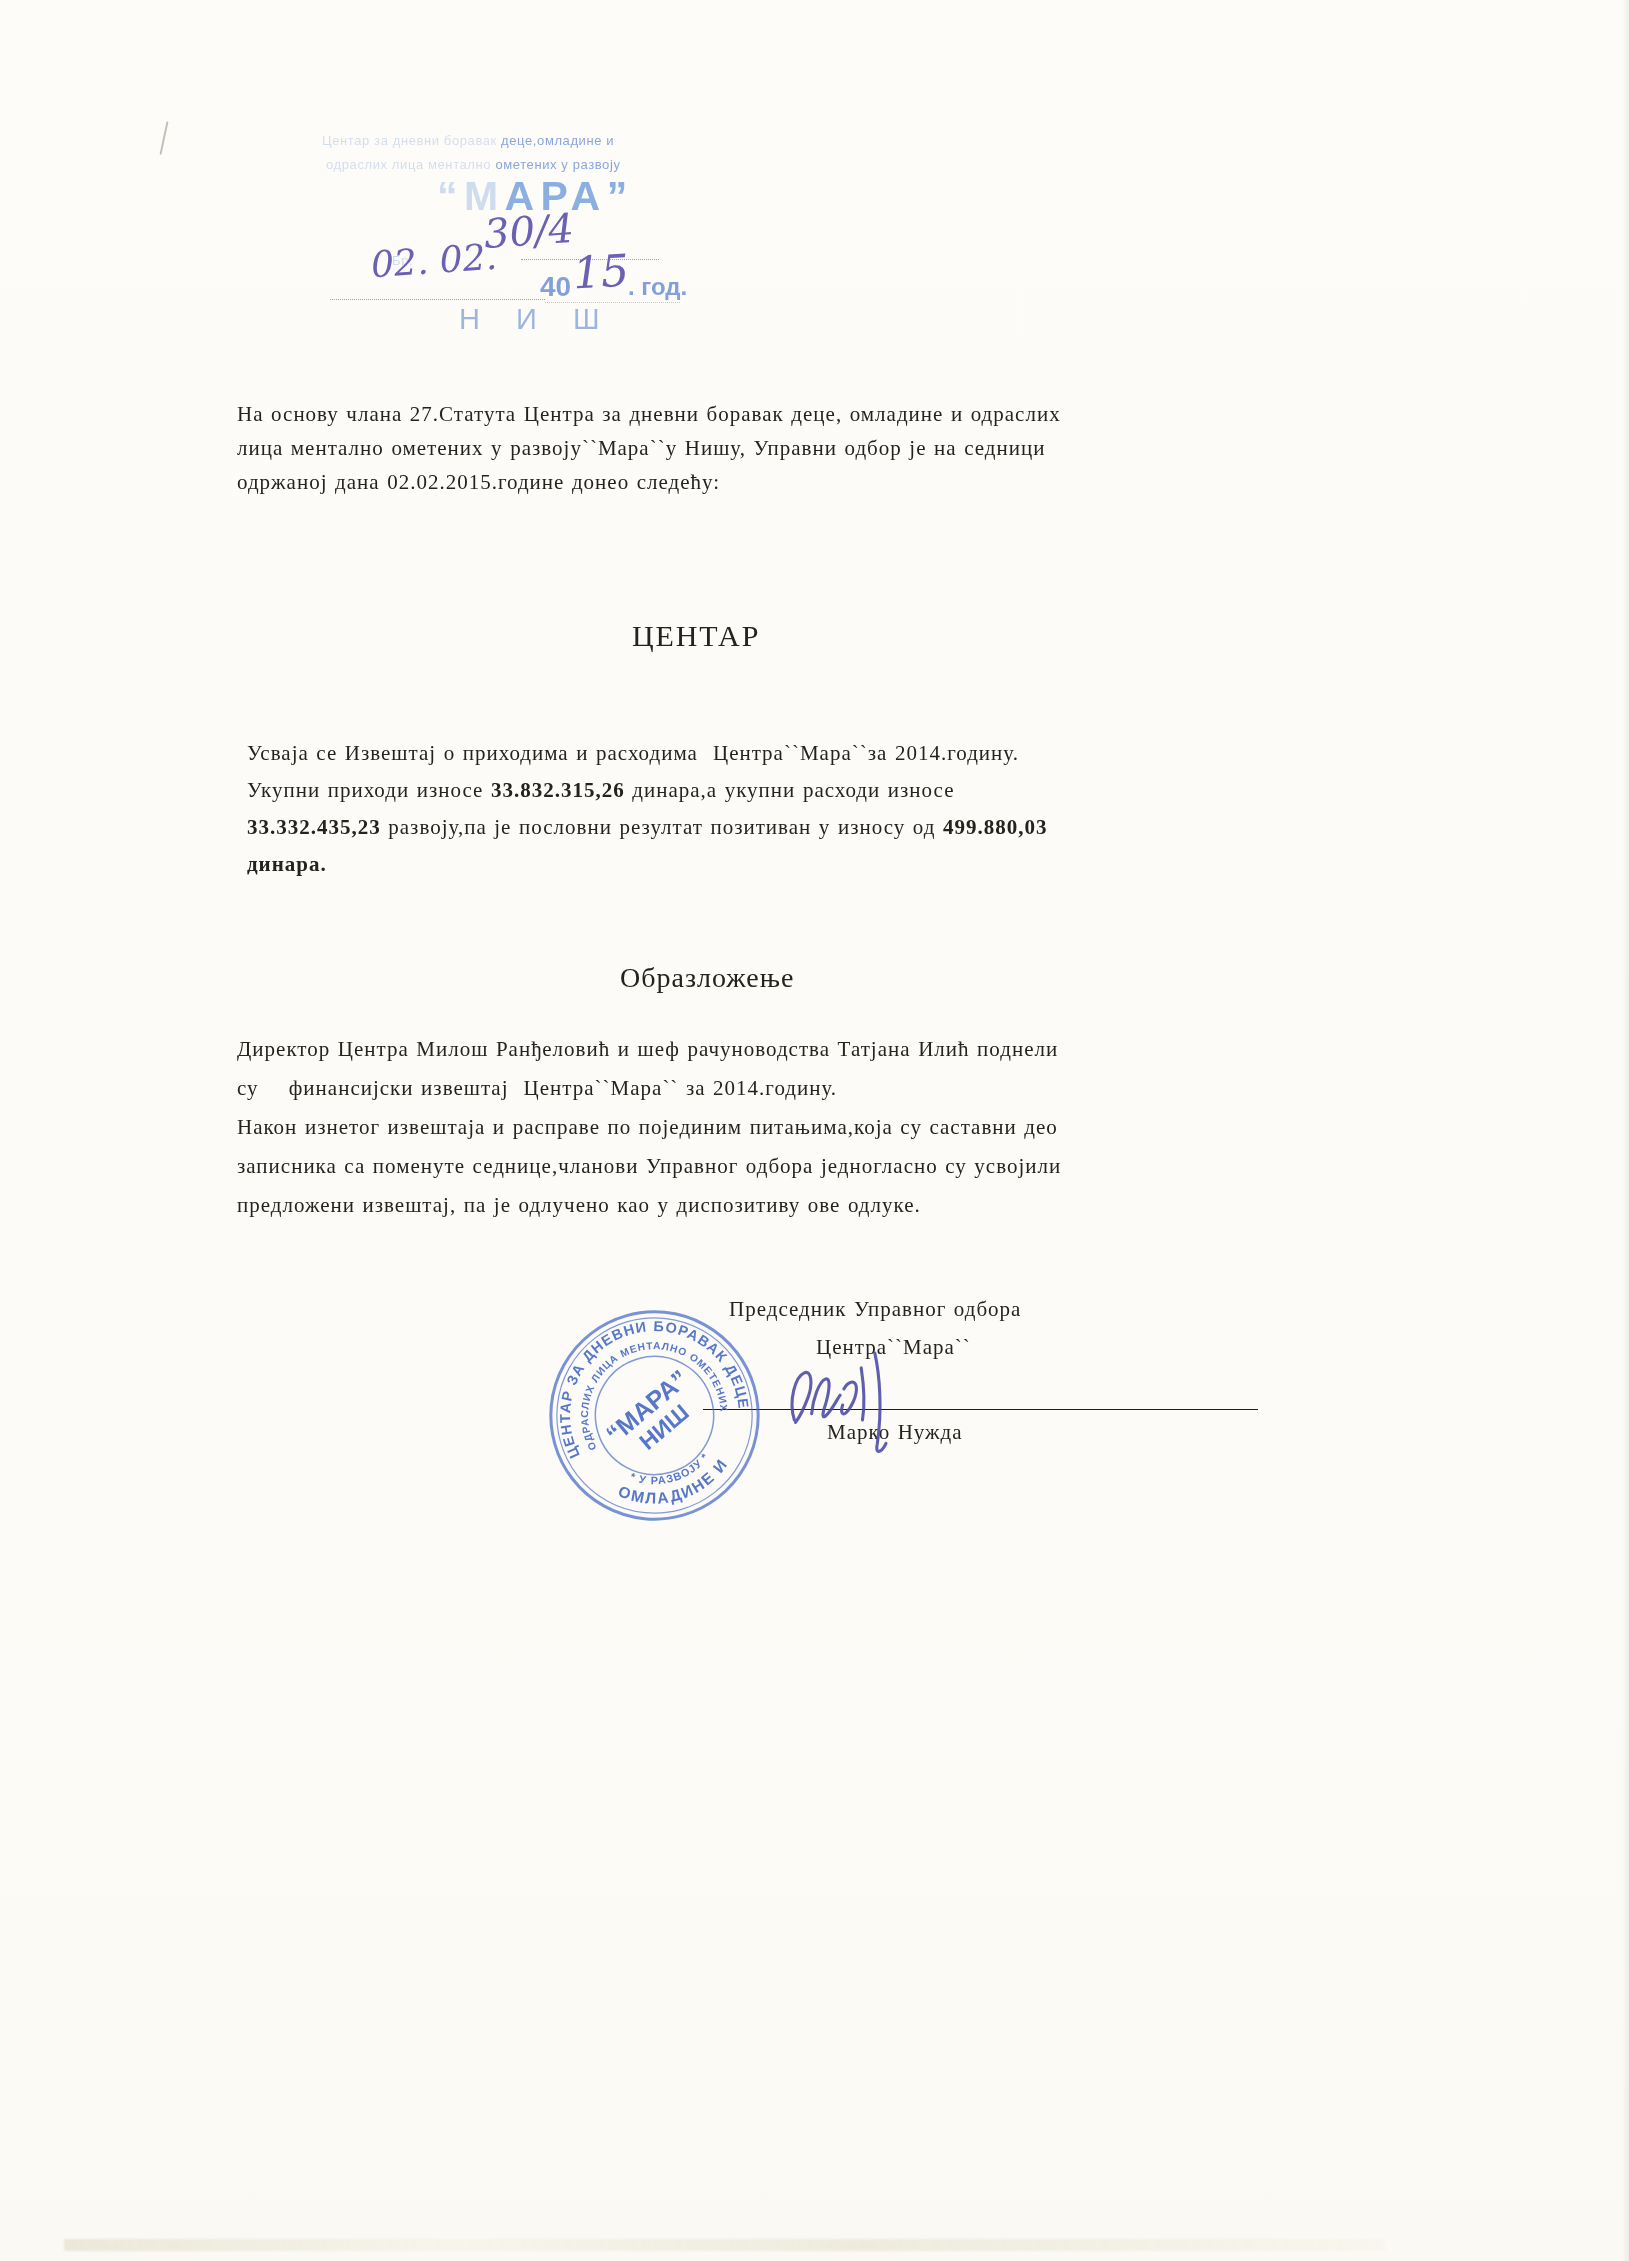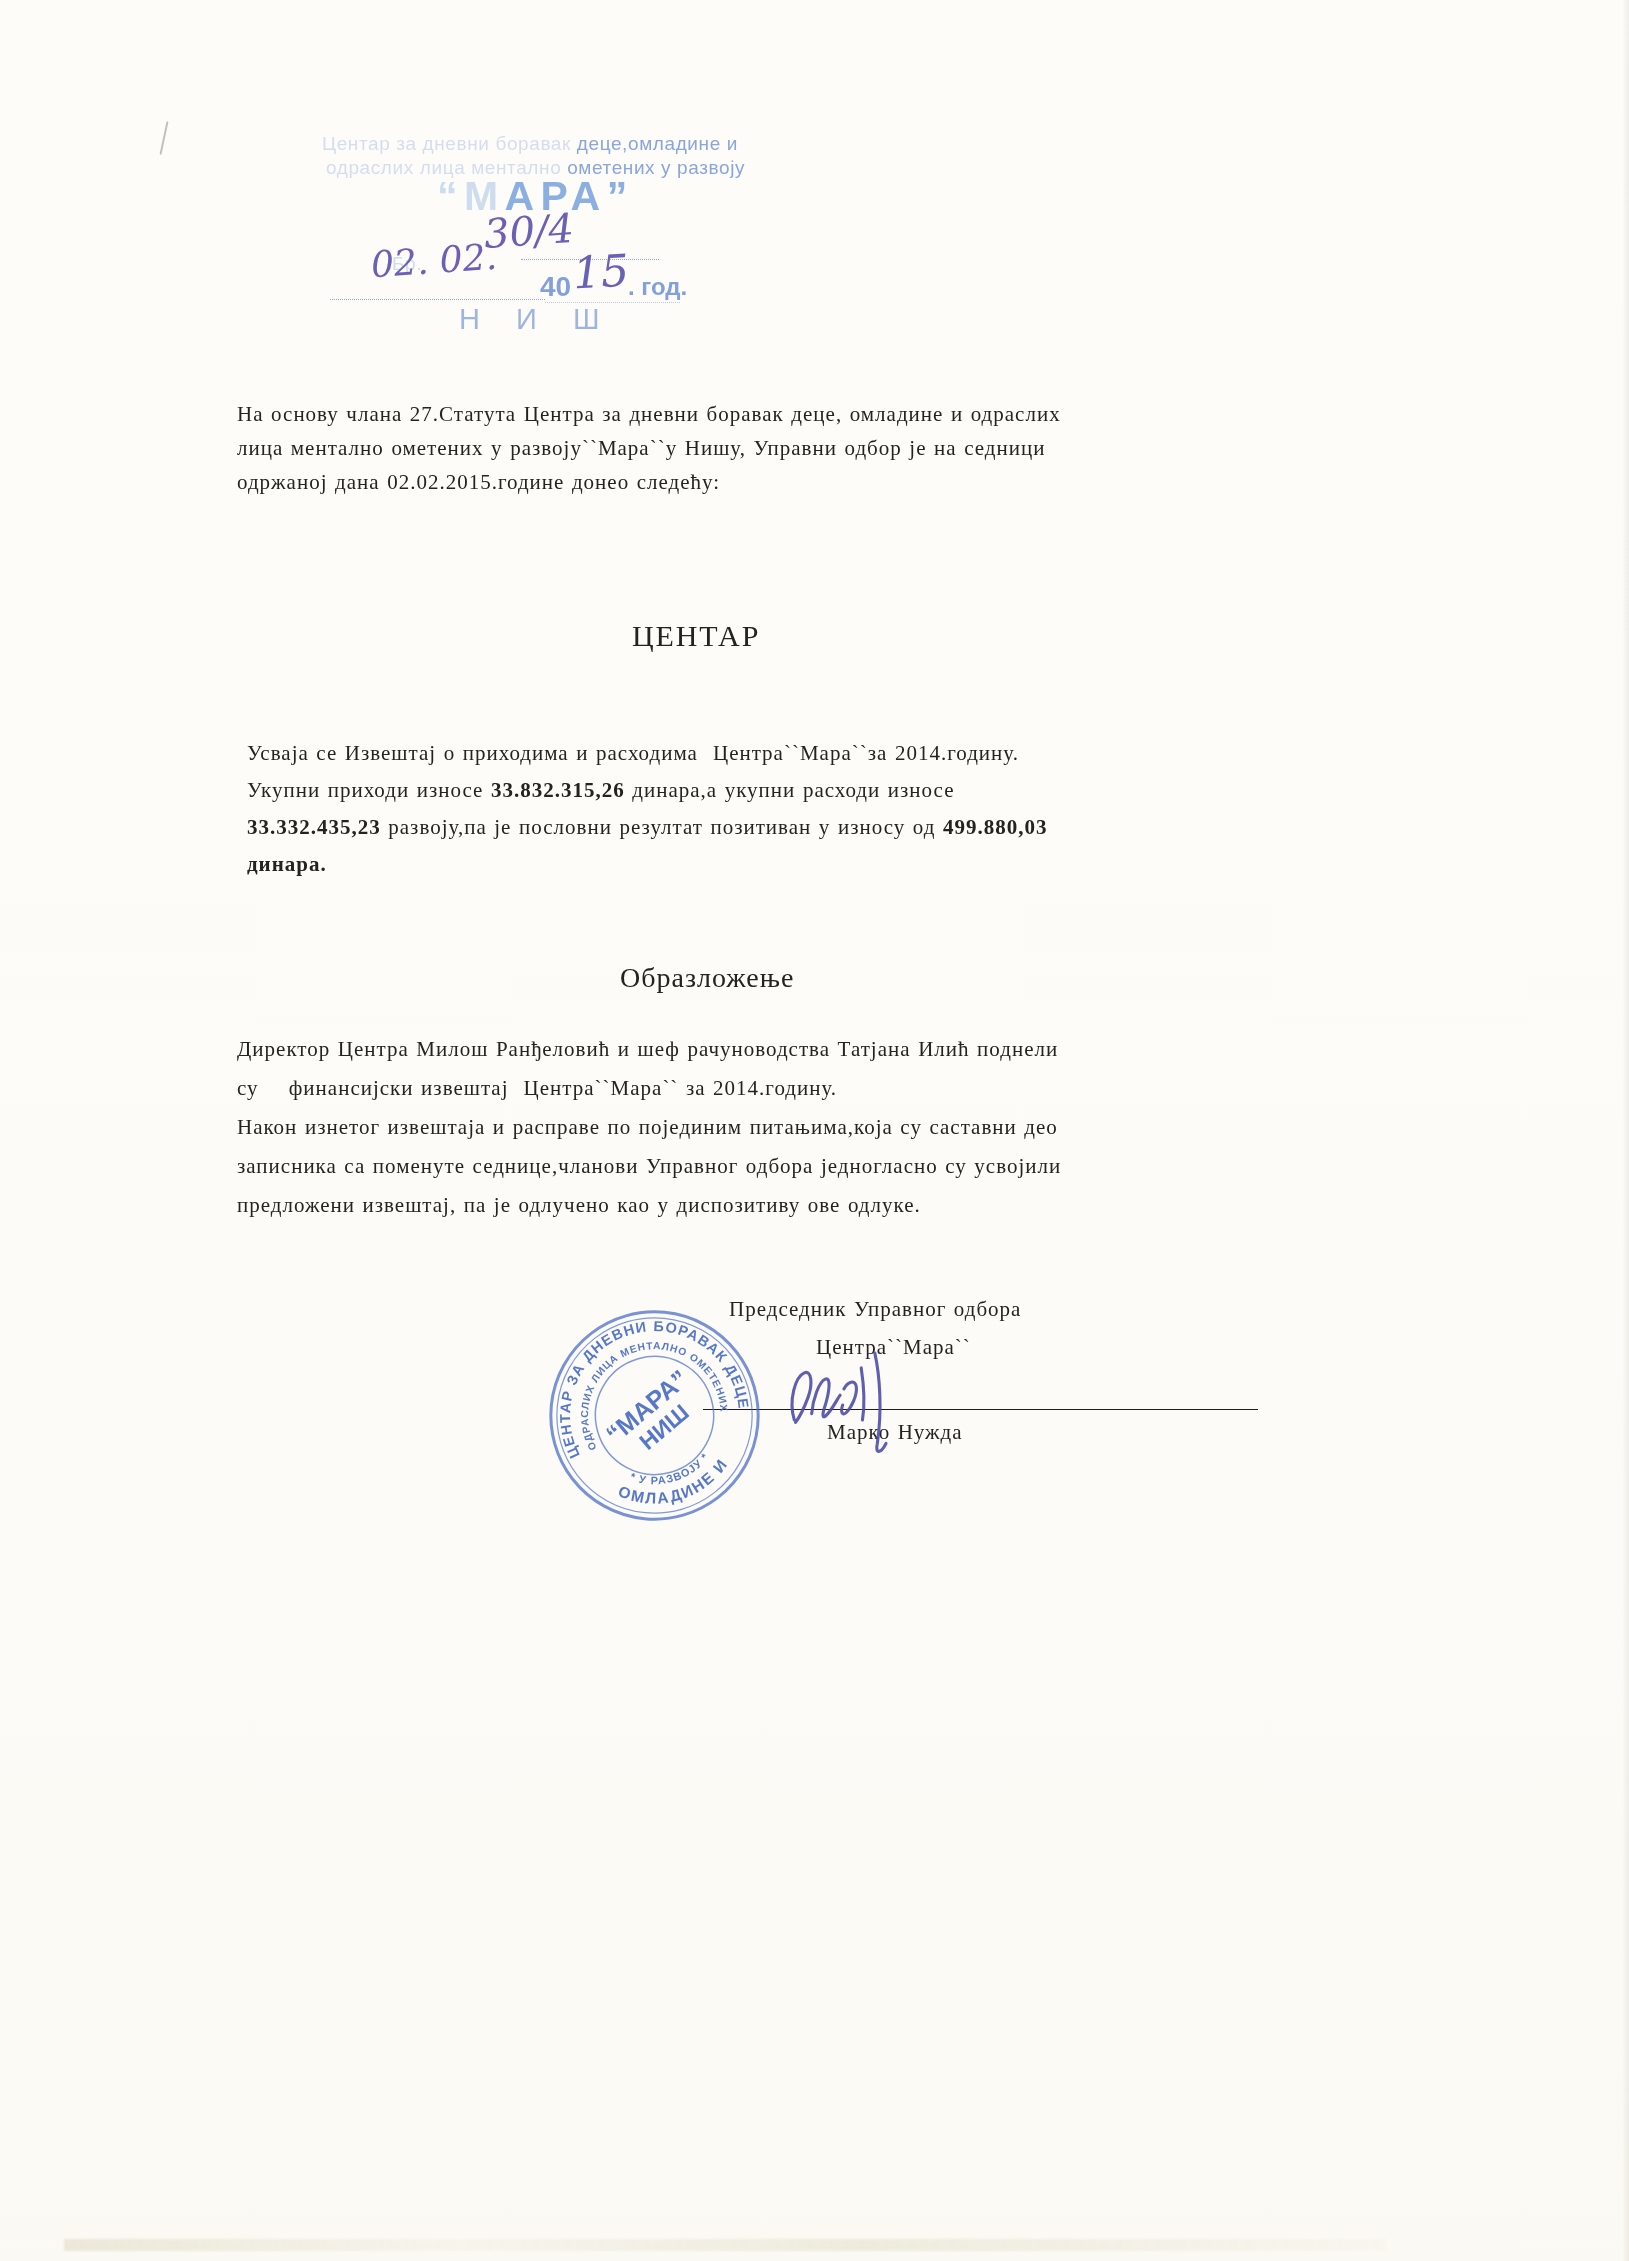--- a/index.html
+++ b/index.html
@@ -21,21 +21,21 @@
     color:#24241f;
   }
   .para b{font-weight:bold;}
   .title{
     font-size:30px;
     letter-spacing:1.9px;
     white-space:pre;
   }
   
   .hs{font-family:"Liberation Sans","DejaVu Sans",sans-serif;color:#6d90d4;}
-  .hs-small{font-size:19px;letter-spacing:0.6px;white-space:pre;}
+  .hs-small{font-size:13px;letter-spacing:0.6px;white-space:pre;}
   .hs .f{opacity:.28;}
   .hs .c{opacity:.8;}
   .hs-name{font-size:41px;font-weight:bold;letter-spacing:6.4px;white-space:pre;color:#79a2de;}
   .hs-name .f{opacity:.35;}
   .hs-name .c{opacity:.85;}
   .hand{
     font-family:"DejaVu Serif",serif;
     font-style:italic;
     color:#6b61b4;
     white-space:pre;

